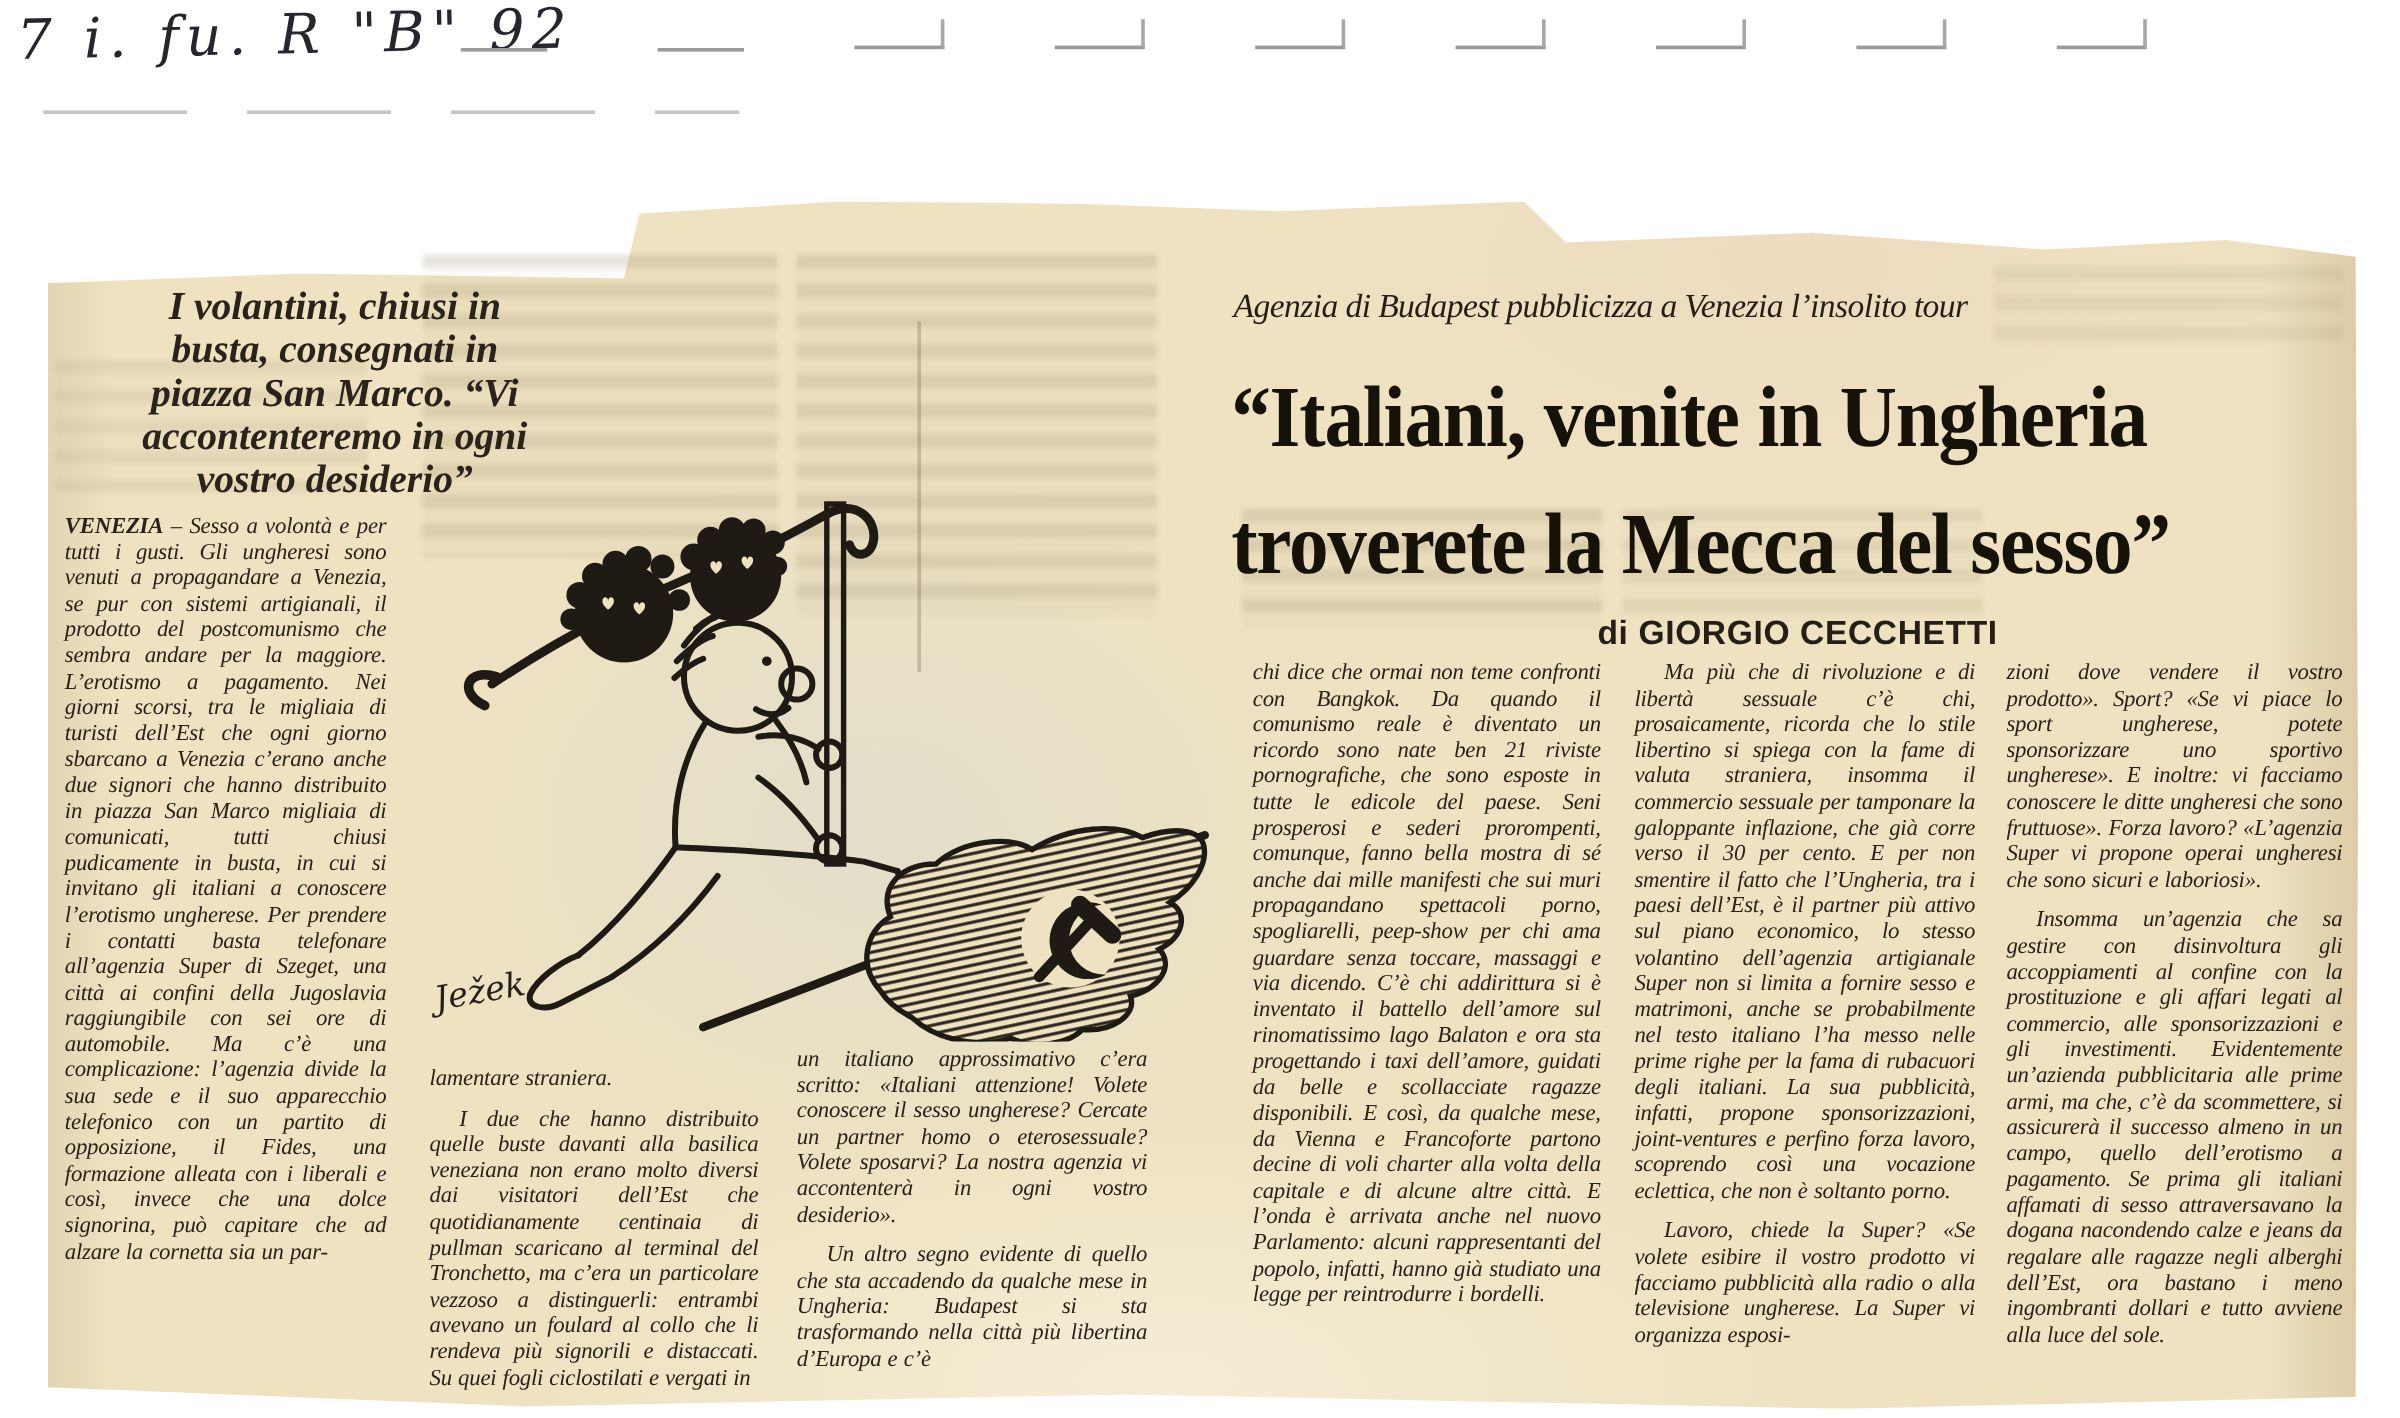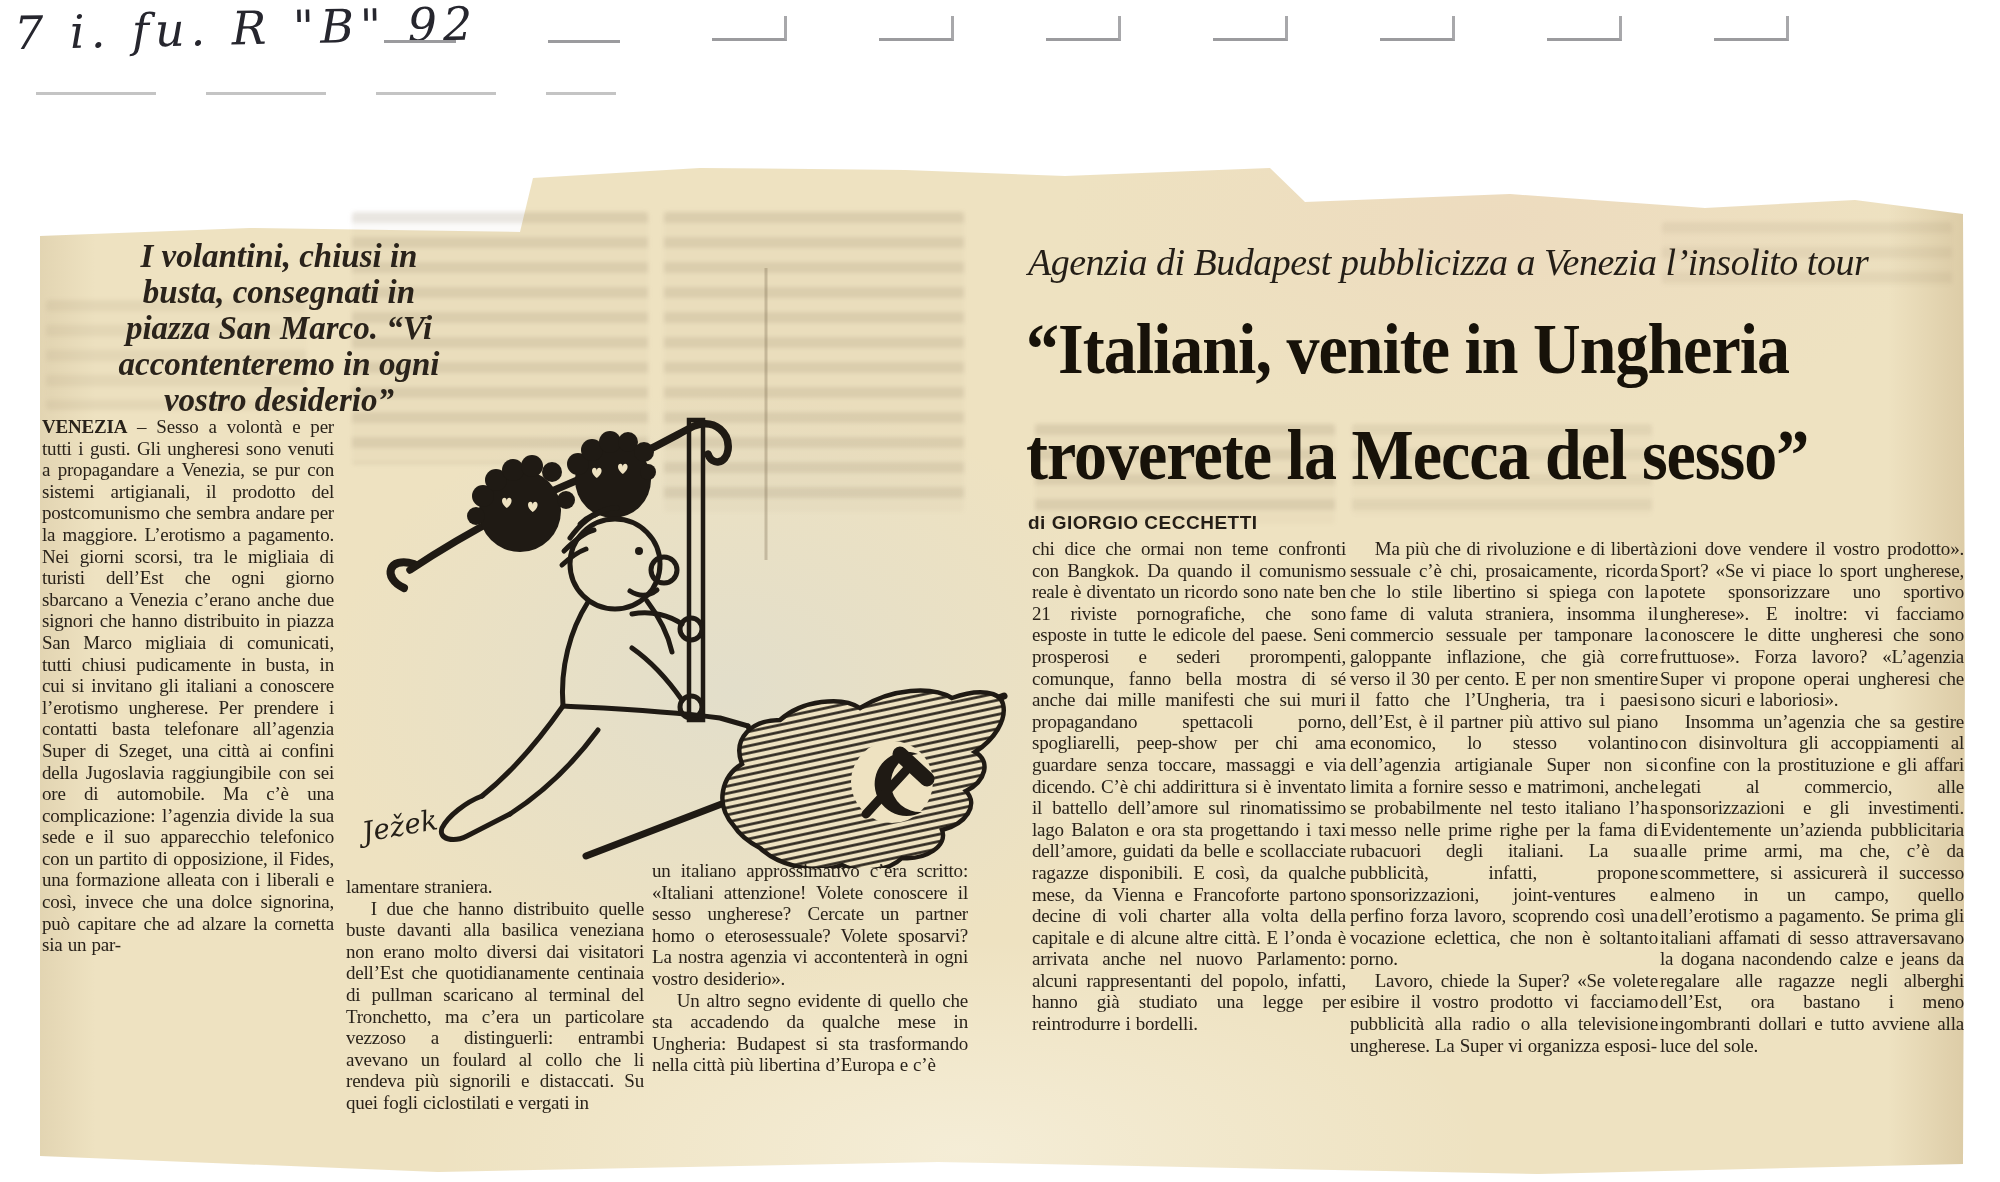--- a/index.html
+++ b/index.html
@@ -32,32 +32,32 @@
   
   .ghost{position:absolute;
     background:repeating-linear-gradient(180deg, rgba(124,106,78,0.17) 0 11px, rgba(124,106,78,0.03) 11px 25px);
     filter:blur(2px);border-radius:3px;}
 
   
   .pull-quote{position:absolute;left:78px;top:238px;width:402px;
     font-style:italic;font-weight:bold;font-size:33px;line-height:36px;color:#2a231b;
     text-align:center;white-space:pre-line;}
   .kicker{position:absolute;left:1028px;top:240px;width:940px;
-    font-style:italic;font-size:38px;color:#241e17;white-space:nowrap;letter-spacing:-0.5px;}
+    font-style:italic;font-size:28px;color:#241e17;white-space:nowrap;letter-spacing:-0.5px;}
   .headline{position:absolute;left:1026px;top:296px;width:940px;
     font-weight:bold;font-size:66px;line-height:96px;color:#171209;letter-spacing:-1px;
     white-space:pre-line;transform:scaleY(1.10);transform-origin:top left;text-align:left;}
-  .byline{position:absolute;left:1028px;top:512px;width:940px;text-align:left;
+  .byline{position:absolute;left:1028px;top:512px;width:940px;text-align:center;
     font-family:"Liberation Sans","DejaVu Sans",sans-serif;font-weight:bold;
-    font-size:19px;color:#241e17;letter-spacing:0.5px;}
+    font-size:28px;color:#241e17;letter-spacing:0.5px;}
 
   
   .col{position:absolute;font-size:19px;line-height:21.6px;color:#29221a;
     text-align:justify;letter-spacing:-0.2px;word-spacing:0.6px;overflow:hidden;}
-  .col p{margin:0;}
+  .col p{margin:12px;font-style:italic;}
   .col p.indent{text-indent:1.3em;}
   .col b{font-weight:bold;}
   #col1{left:42px; top:416px;width:292px;height:748px;}
   #col2{left:346px;top:876px;width:298px;height:296px;}
   #col3{left:652px;top:860px;width:316px;height:312px;}
   #col4{left:1032px;top:538px;width:314px;height:630px;}
   #col5{left:1350px;top:538px;width:308px;height:630px;}
   #col6{left:1660px;top:538px;width:304px;height:630px;}
 
   

